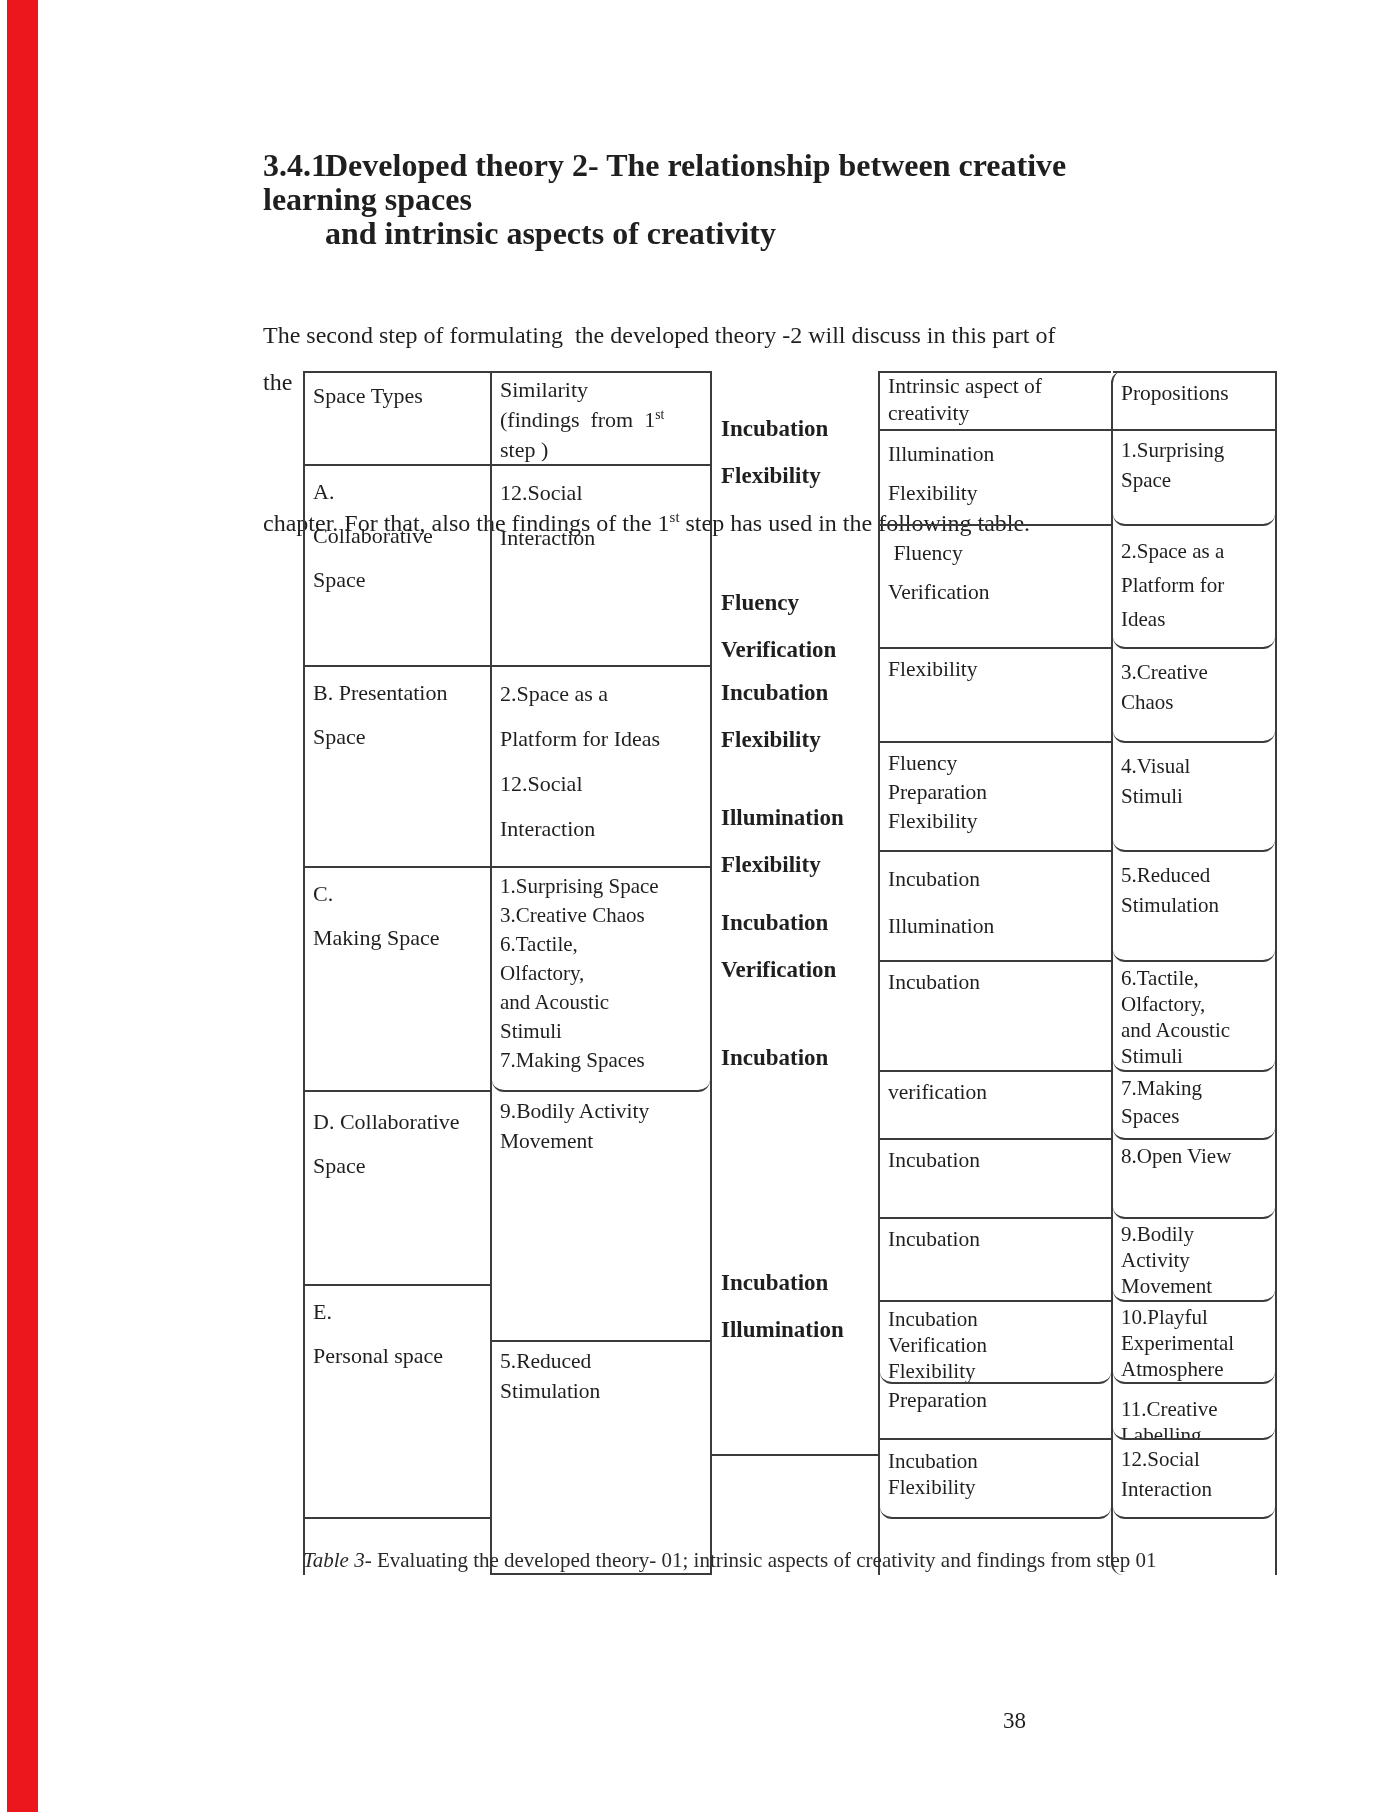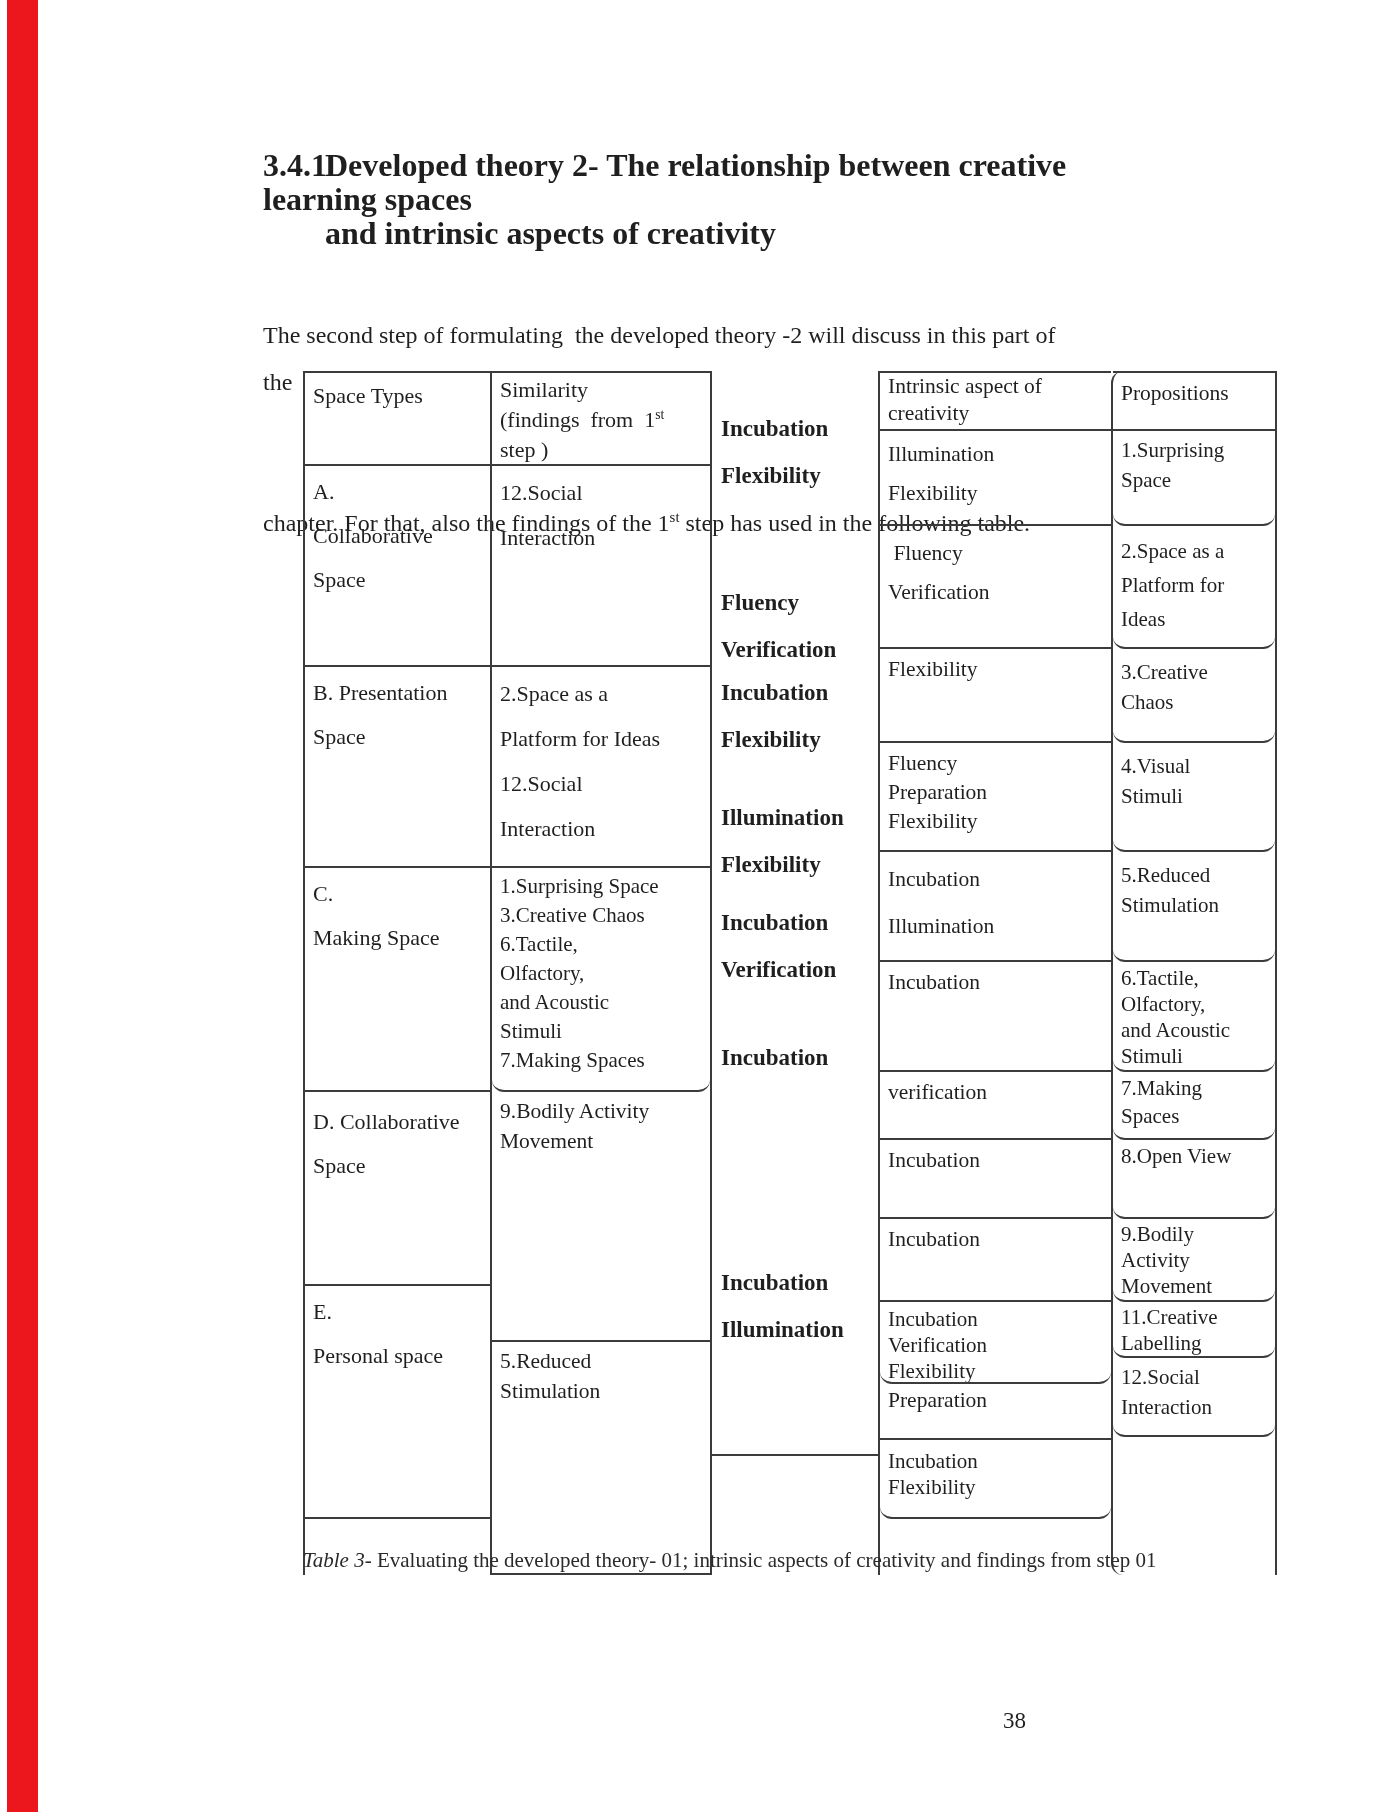--- a/index.html
+++ b/index.html
@@ -148,21 +148,24 @@
       <div class="cell lh26 fs21" style="height:110px;padding-top:3px;">6.Tactile,
 Olfactory,
 and Acoustic
 Stimuli</div>
       <div class="cell lh28 fs21" style="height:68px;padding-top:2px;">7.Making
 Spaces</div>
       <div class="cell fs21" style="height:79px;">8.Open View</div>
       <div class="cell lh26 fs21" style="height:83px;padding-top:2px;">9.Bodily
 Activity
 Movement</div>
-      <div class="cell lh26 fs21" style="height:56px;padding-top:2px;">11.Creative
+      <div class="cell lh26 fs21" style="height:82px;padding-top:2px;">10.Playful
+Experimental
+Atmosphere</div>
+      <div class="cell lh26 fs21" style="height:56px;padding-top:12px;">11.Creative
 Labelling</div>
       <div class="cell lh30 fs21" style="height:79px;">12.Social
 Interaction</div>
     </div>
 
   </div>
 
   <div class="caption"><span class="cap-italic">Table 3</span><span>- Evaluating the developed theory- 01; intrinsic aspects of creativity and findings from step 01</span></div>
 
   <div class="pagenum">38</div>

